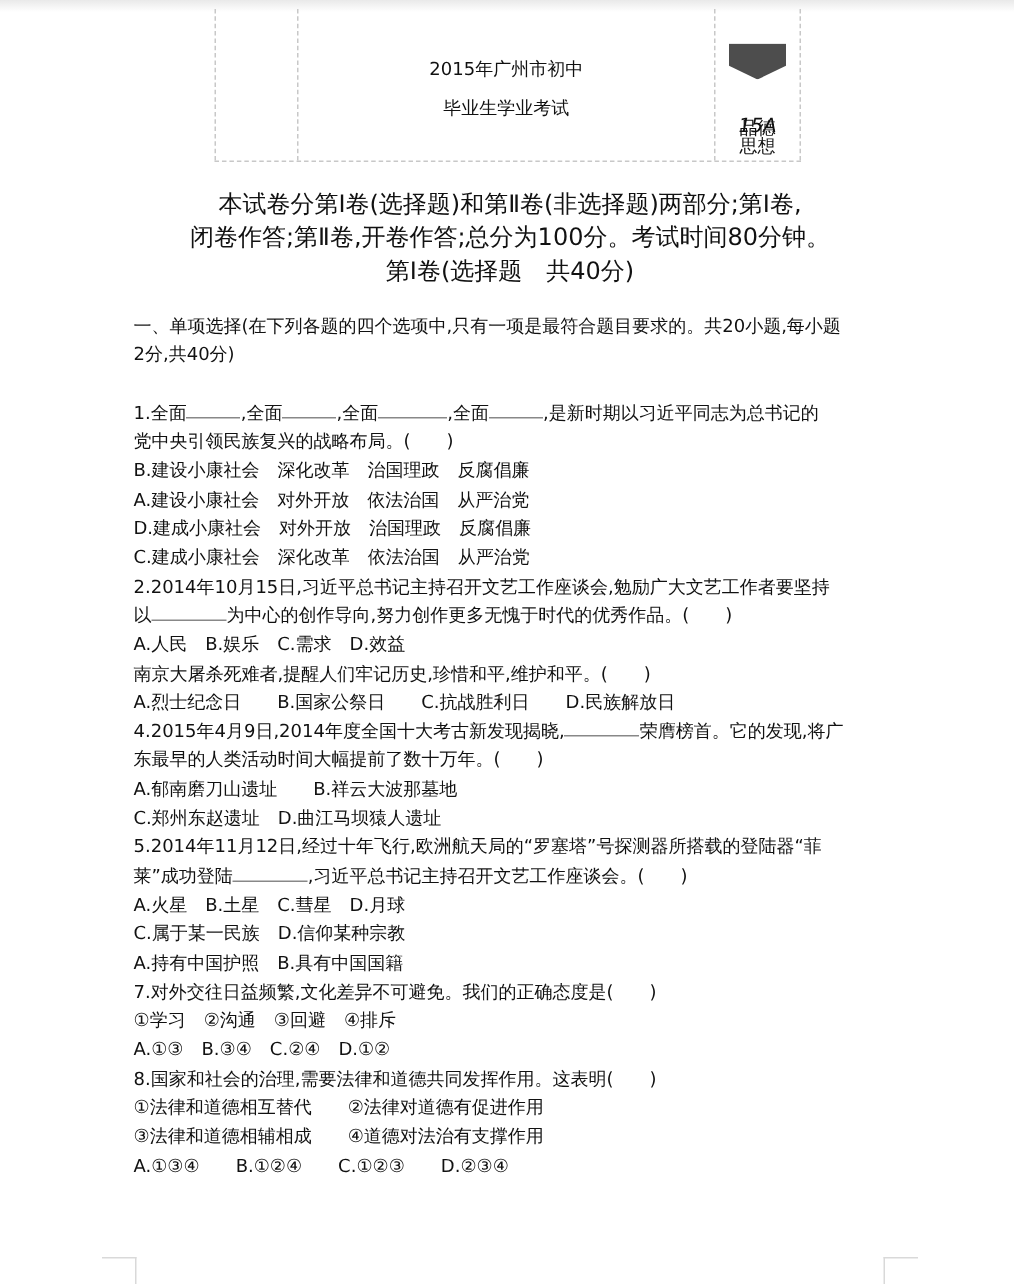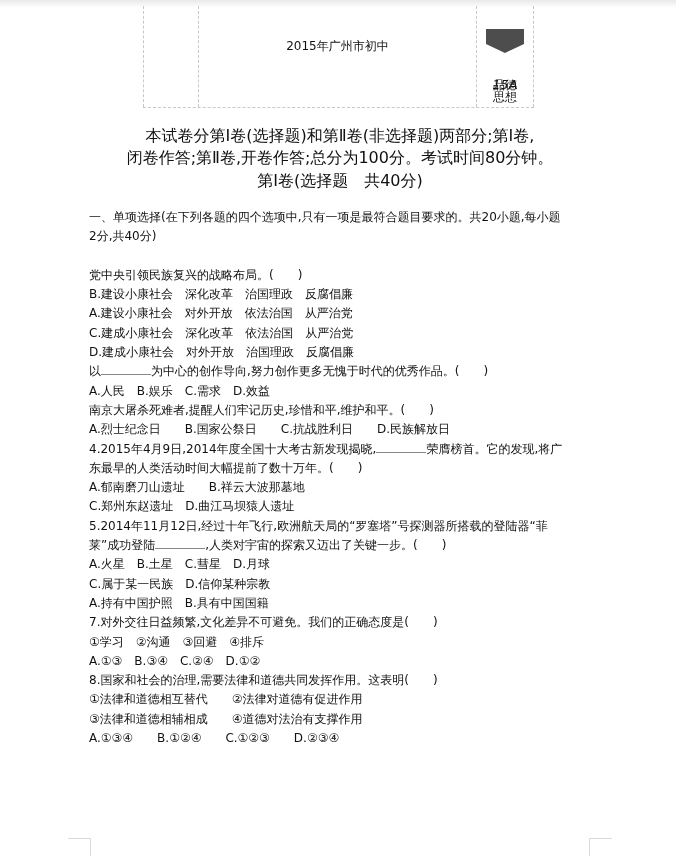--- a/index.html
+++ b/index.html
@@ -46,57 +46,60 @@
 </style>
 </head>
 <body>
 
 <div class="top-shadow"></div>
 
 <div class="hdr-table">
   <div class="hdr-cell cell-blank"></div>
   <div class="hdr-cell cell-title">
     <div class="t1">2015年广州市初中</div>
+    <div class="t2">毕业生学业考试</div>
   </div>
   <div class="hdr-cell cell-subject last">
     <div class="badge"></div>
     <div class="subj-l1">思想</div>
     <div class="subj-l2">品德</div>
     <div class="subj-code">15A</div>
   </div>
 </div>
 
 <div class="intro l1">本试卷分第Ⅰ卷(选择题)和第Ⅱ卷(非选择题)两部分;第Ⅰ卷,</div>
 <div class="intro l2">闭卷作答;第Ⅱ卷,开卷作答;总分为100分。考试时间80分钟。</div>
 <div class="intro l3">第Ⅰ卷(选择题　共40分)</div>
 
 <div class="body">
   <div class="line">一、单项选择(在下列各题的四个选项中,只有一项是最符合题目要求的。共20小题,每小题</div>
   <div class="line">2分,共40分)</div>
   <div class="gap"></div>
 
+  <div class="line"><span>1.全面</span><span class="blank" style="width:36px"></span><span>,全面</span><span class="blank" style="width:36px"></span><span>,全面</span><span class="blank" style="width:46px"></span><span>,全面</span><span class="blank" style="width:36px"></span><span>,是新时期以习近平同志为总书记的</span></div>
   <div class="line">党中央引领民族复兴的战略布局。(　　)</div>
   <div class="line">B.建设小康社会　深化改革　治国理政　反腐倡廉</div>
   <div class="line">A.建设小康社会　对外开放　依法治国　从严治党</div>
+  <div class="line">D.建成小康社会　对外开放　治国理政　反腐倡廉</div>
   <div class="line">C.建成小康社会　深化改革　依法治国　从严治党</div>
-  <div class="line">D.建成小康社会　对外开放　治国理政　反腐倡廉</div>
 
+  <div class="line">2.2014年10月15日,习近平总书记主持召开文艺工作座谈会,勉励广大文艺工作者要坚持</div>
   <div class="line"><span>以</span><span class="blank" style="width:50px"></span><span>为中心的创作导向,努力创作更多无愧于时代的优秀作品。(　　)</span></div>
   <div class="line">A.人民　B.娱乐　C.需求　D.效益</div>
 
   <div class="line">南京大屠杀死难者,提醒人们牢记历史,珍惜和平,维护和平。(　　)</div>
   <div class="line">A.烈士纪念日　　B.国家公祭日　　C.抗战胜利日　　D.民族解放日</div>
 
   <div class="line"><span>4.2015年4月9日,2014年度全国十大考古新发现揭晓,</span><span class="blank" style="width:50px"></span><span>荣膺榜首。它的发现,将广</span></div>
   <div class="line">东最早的人类活动时间大幅提前了数十万年。(　　)</div>
   <div class="line">A.郁南磨刀山遗址　　B.祥云大波那墓地</div>
   <div class="line">C.郑州东赵遗址　D.曲江马坝猿人遗址</div>
 
   <div class="line">5.2014年11月12日,经过十年飞行,欧洲航天局的“罗塞塔”号探测器所搭载的登陆器“菲</div>
-  <div class="line"><span>莱”成功登陆</span><span class="blank" style="width:50px"></span><span>,人类对宇宙的探索又迈出了关键一步。(　　)</span></div>
+  <div class="line"><span>莱”成功登陆</span><span class="blank" style="width:50px"></span><span>,习近平总书记主持召开文艺工作座谈会。(　　)</span></div>
   <div class="line">A.火星　B.土星　C.彗星　D.月球</div>
 
   <div class="line">C.属于某一民族　D.信仰某种宗教</div>
   <div class="line">A.持有中国护照　B.具有中国国籍</div>
 
   <div class="line">7.对外交往日益频繁,文化差异不可避免。我们的正确态度是(　　)</div>
   <div class="line">①学习　②沟通　③回避　④排斥</div>
   <div class="line">A.①③　B.③④　C.②④　D.①②</div>
 
   <div class="line">8.国家和社会的治理,需要法律和道德共同发挥作用。这表明(　　)</div>

